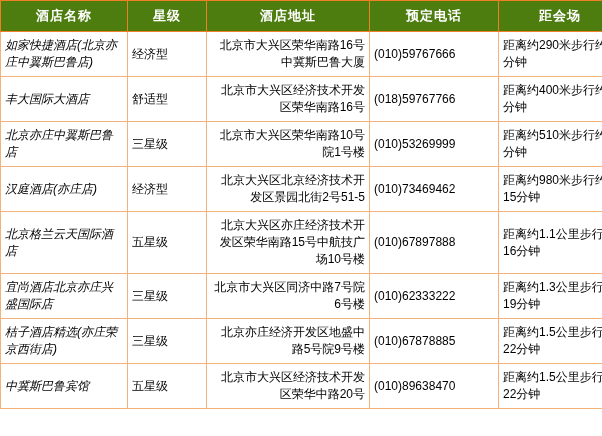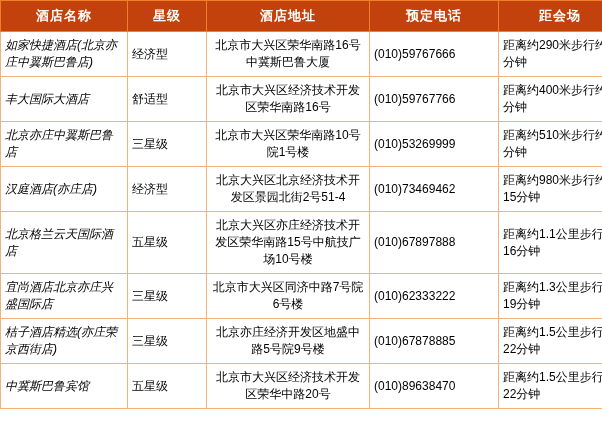--- a/index.html
+++ b/index.html
@@ -12,21 +12,21 @@
     height: 436px;
     font-family: "Liberation Sans", sans-serif;
     overflow: hidden;
   }
   #hotel-table {
     border-collapse: collapse;
     width: 602px;
     table-layout: fixed;
   }
   #hotel-table thead th {
-    background: #c2410c;
+    background: #4d7c0f;
     color: #ffffff;
     font-size: 13px;
     font-weight: bold;
     text-align: center;
     height: 30px;
     border: 1px solid #F08026;
     padding: 0 2px;
     letter-spacing: 1px;
   }
   #hotel-table tbody td {
@@ -38,21 +38,21 @@
     line-height: 17px;
   }
   .col-name   { width: 122px; text-align: left; }
   .col-star   { width: 74px;  text-align: center; }
   .col-addr   { width: 158px; text-align: left; }
   .col-phone  { width: 124px; text-align: center; }
   .col-dist   { width: 118px; text-align: left; }
 
   #hotel-table tbody tr td.cell-name  { text-align: left; font-style: italic; }
   #hotel-table tbody tr td.cell-star  { }
-  #hotel-table tbody tr td.cell-addr  { text-align: center; margin-left: 45px; }
+  #hotel-table tbody tr td.cell-addr  { text-align: right; margin-left: 45px; }
   #hotel-table tbody tr td.cell-phone { }
   #hotel-table tbody tr td.cell-dist  { text-align: left; }
 </style>
 </head>
 <body>
 
 <table id="hotel-table">
   <thead>
     <tr>
       <th class="col-name">酒店名称</th>
@@ -67,34 +67,34 @@
       <td class="cell-name">如家快捷酒店(北京亦庄中翼斯巴鲁店)</td>
       <td class="cell-star">经济型</td>
       <td class="cell-addr">北京市大兴区荣华南路16号中冀斯巴鲁大厦</td>
       <td class="cell-phone">(010)59767666</td>
       <td class="cell-dist">距离约290米步行约5分钟</td>
     </tr>
     <tr>
       <td class="cell-name">丰大国际大酒店</td>
       <td class="cell-star">舒适型</td>
       <td class="cell-addr">北京市大兴区经济技术开发区荣华南路16号</td>
-      <td class="cell-phone">(010)59767766</td>
+      <td class="cell-phone">(018)59767766</td>
       <td class="cell-dist">距离约400米步行约6分钟</td>
     </tr>
     <tr>
       <td class="cell-name">北京亦庄中翼斯巴鲁店</td>
       <td class="cell-star">三星级</td>
       <td class="cell-addr">北京市大兴区荣华南路10号院1号楼</td>
       <td class="cell-phone">(010)53269999</td>
       <td class="cell-dist">距离约510米步行约8分钟</td>
     </tr>
     <tr>
       <td class="cell-name">汉庭酒店(亦庄店)</td>
       <td class="cell-star">经济型</td>
-      <td class="cell-addr">北京大兴区北京经济技术开发区景园北街2号51-4</td>
+      <td class="cell-addr">北京大兴区北京经济技术开发区景园北街2号51-5</td>
       <td class="cell-phone">(010)73469462</td>
       <td class="cell-dist">距离约980米步行约15分钟</td>
     </tr>
     <tr>
       <td class="cell-name">北京格兰云天国际酒店</td>
       <td class="cell-star">五星级</td>
       <td class="cell-addr">北京大兴区亦庄经济技术开发区荣华南路15号中航技广场10号楼</td>
       <td class="cell-phone">(010)67897888</td>
       <td class="cell-dist">距离约1.1公里步行约16分钟</td>
     </tr>

